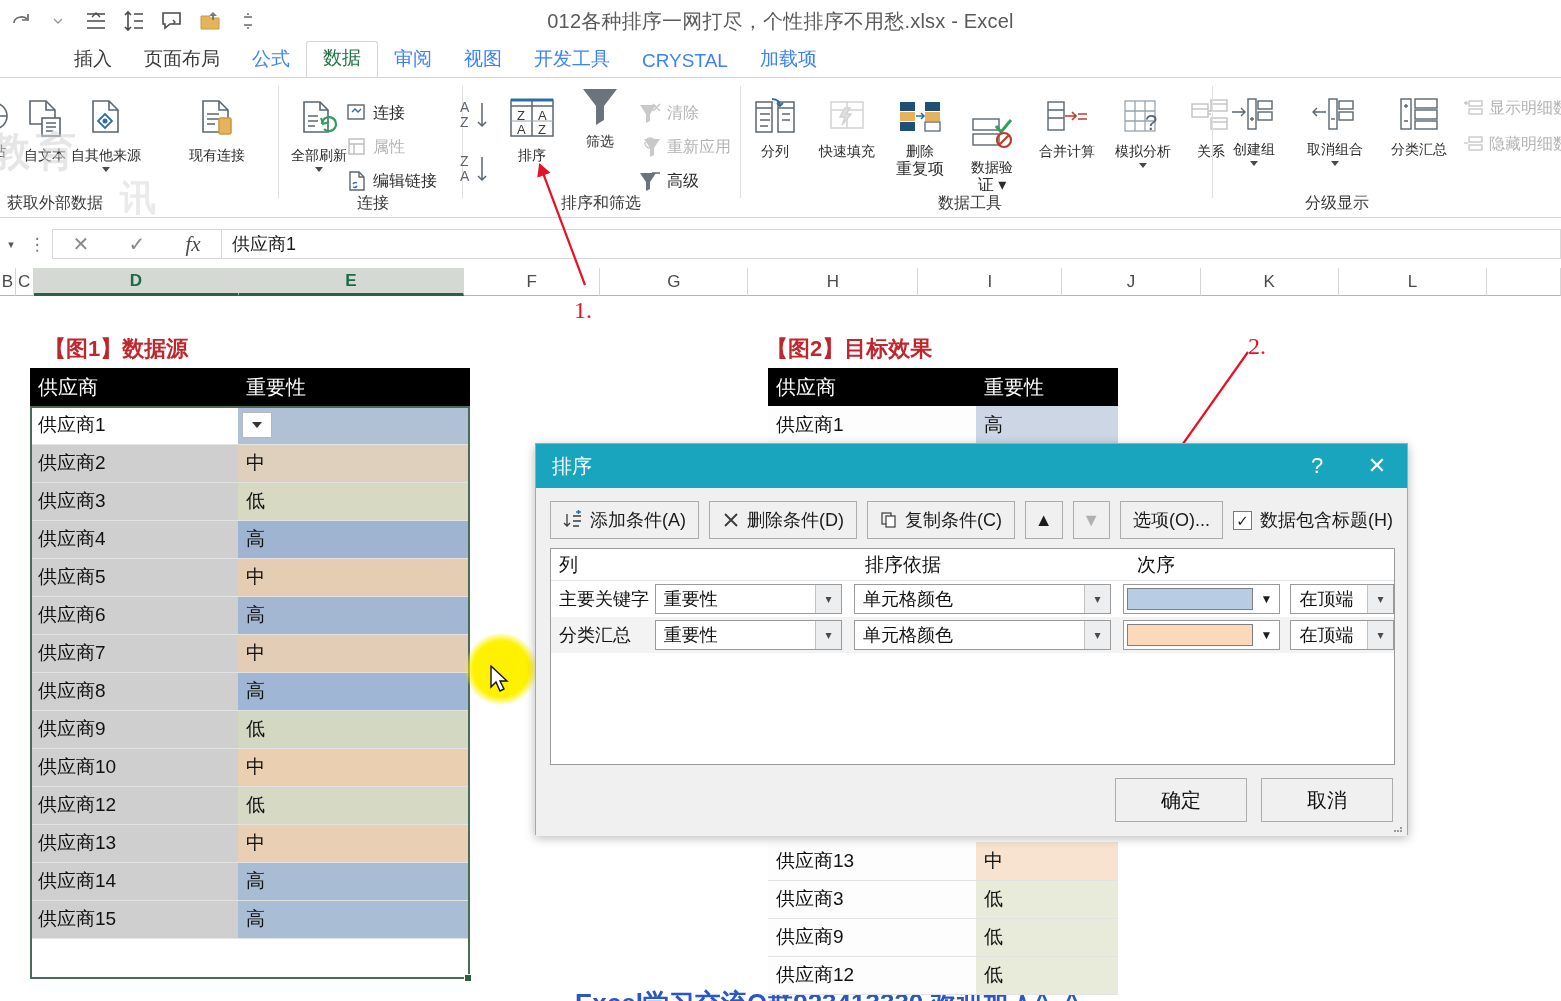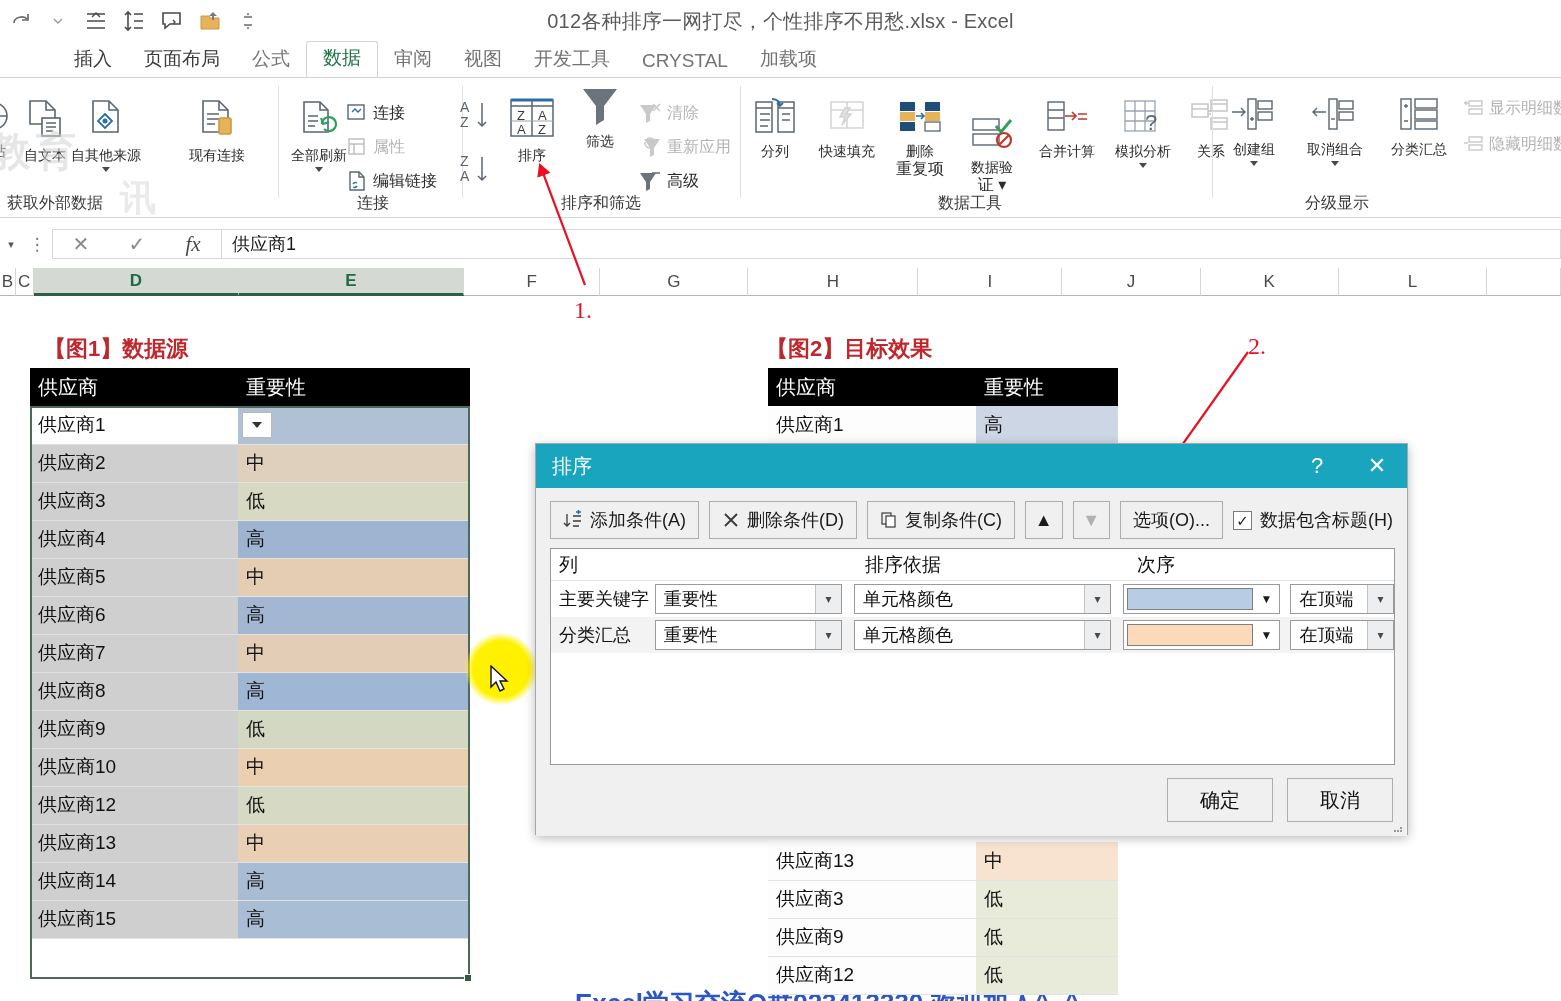--- a/index.html
+++ b/index.html
@@ -14,21 +14,21 @@
   
   #titlebar{position:absolute;left:0;top:0;width:1561px;height:42px;background:#ffffff;}
   #qat{position:absolute;left:0;top:4px;height:34px;display:flex;align-items:center;gap:2px;padding-left:2px;}
   .qat-btn{width:36px;height:32px;display:flex;align-items:center;justify-content:center;color:#6a6a6a;}
   .qat-btn svg{display:block;}
   #app-title{position:absolute;left:0;top:8px;width:1561px;text-align:center;font-size:20px;color:#5a5a5a;
              letter-spacing:.2px;white-space:nowrap;}
 
   
   #tabs{position:absolute;left:0;top:42px;width:1561px;height:36px;background:#fff;display:flex;align-items:flex-end;}
-  .tab{font-size:19px;color:#737373;padding:3px 16px 6px 16px;white-space:nowrap;position:relative;}
+  .tab{font-size:19px;color:#3b82f6;padding:3px 16px 6px 16px;white-space:nowrap;position:relative;}
   .tab.partial{color:#3b3b3b;}
   .tab.active{color:#217346;background:#fff;border:1px solid #d4d4d4;border-bottom:1px solid #fff;
               border-radius:3px 3px 0 0;padding-bottom:7px;margin-bottom:-1px;}
   #tabs-underline{position:absolute;left:0;top:77px;width:1561px;height:1px;background:#d4d4d4;}
 
   
   #ribbon{position:absolute;left:0;top:78px;width:1561px;height:140px;background:#fff;}
   .rgroup{position:absolute;top:0;height:140px;}
   .rgroup-label{position:absolute;bottom:4px;width:100%;text-align:center;font-size:16px;color:#3b3b3b;}
   .rsep{position:absolute;top:8px;width:1px;height:112px;background:#e0e0e0;}
@@ -141,21 +141,21 @@
        font-size:18px;color:#111;position:relative;}
   .ddl .txt{padding-left:8px;white-space:nowrap;overflow:hidden;}
   .ddl .arw{margin-left:auto;width:26px;height:28px;background:#eceef0;border-left:1px solid #c3c3c3;
             display:flex;align-items:center;justify-content:center;color:#4b4b4b;font-size:12px;}
   .swatch-ddl{height:30px;border:1px solid #9a9a9a;background:#fff;display:flex;align-items:center;
               padding:0 0 0 3px;}
   .swatch{height:22px;flex:1;border:1px solid #7f7f7f;}
   .swatch-arw{width:26px;display:flex;align-items:center;justify-content:center;color:#1b1b1b;font-size:12px;}
 
   #dlg-footer{position:absolute;right:14px;bottom:14px;display:flex;gap:14px;}
-  .fbtn{width:106px;height:44px;background:#f0f0f0;border:1px solid #adadad;font-size:20px;color:#111;
+  .fbtn{width:132px;height:44px;background:#f0f0f0;border:1px solid #adadad;font-size:20px;color:#111;
         display:flex;align-items:center;justify-content:center;}
   #dlg-resize{position:absolute;right:3px;bottom:2px;width:12px;height:12px;}
 </style>
 </head>
 <body>
 
 <div id="titlebar">
   <div id="qat">
     <div class="qat-btn">
       <svg width="24" height="24" viewBox="0 0 24 24" fill="none" stroke="#6a6a6a" stroke-width="1.7">

